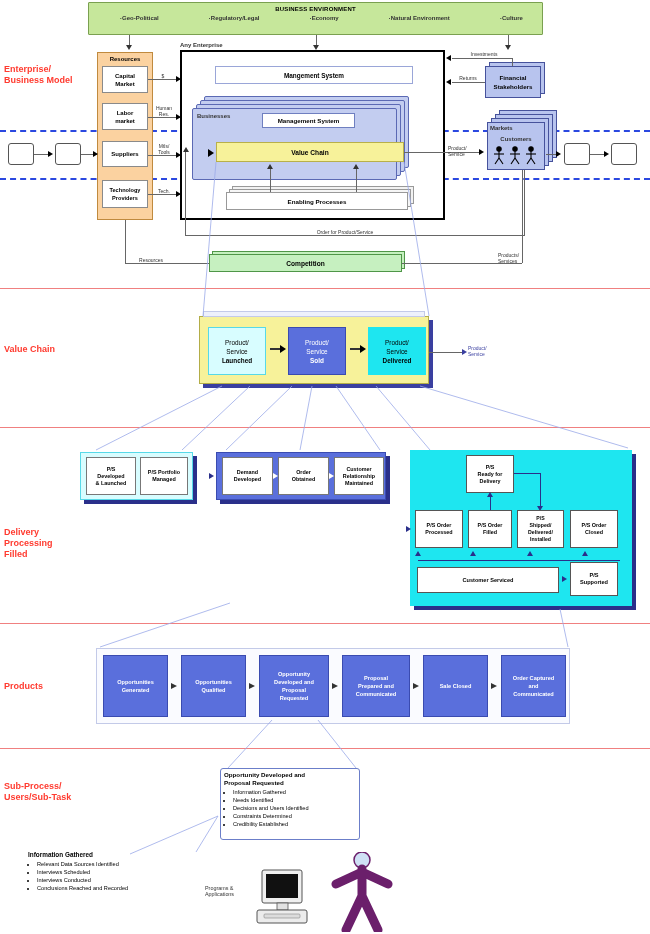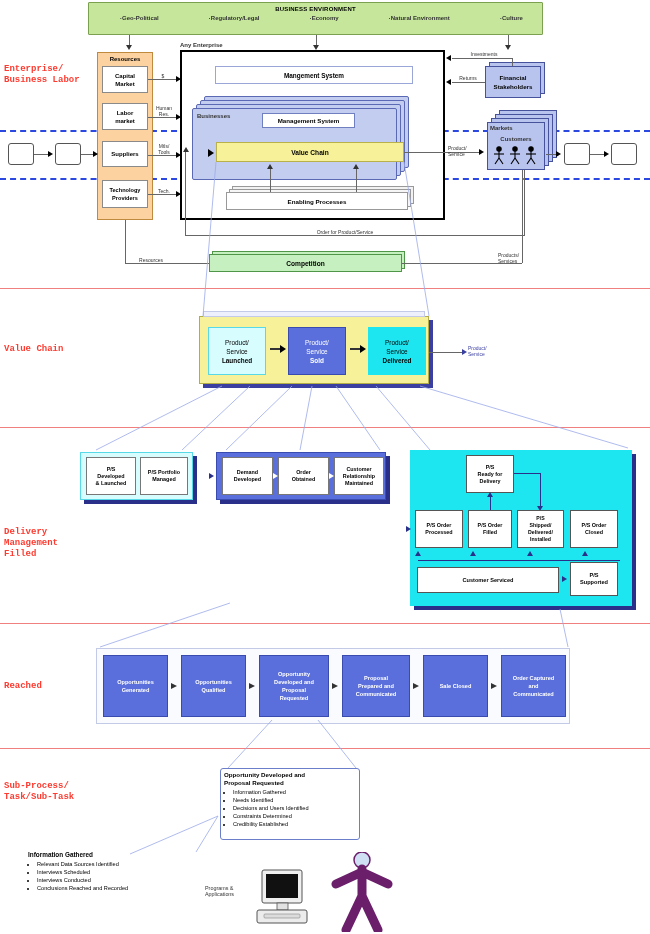--- a/index.html
+++ b/index.html
@@ -1,21 +1,21 @@
 <!DOCTYPE html>
 <html><head>
 <meta charset="utf-8">
 <style>
   html,body{margin:0;padding:0;background:#ffffff;}
   body{width:650px;height:934px;position:relative;overflow:hidden;
        font-family:"Liberation Sans","DejaVu Sans",sans-serif;color:#000;}
   .abs{position:absolute;box-sizing:border-box;}
   .ctr{display:flex;align-items:center;justify-content:center;text-align:center;}
   .lvl{position:absolute;left:0;width:650px;height:1px;background:#f08080;}
-  .lvl-label{position:absolute;color:#ff3b30;font-weight:bold;font-size:9px;line-height:11px;font-family:Liberation Mono, monospace;}
+  .lvl-label{position:absolute;color:#ff3b30;font-weight:bold;font-size:9px;line-height:11px;}
 
   
   .env-banner{background:#c6e79b;border:1px solid #7aa050;}
   .env-title{font-size:6px;font-weight:bold;letter-spacing:.2px;}
   .env-items{display:flex;justify-content:space-around;width:100%;font-size:6px;font-weight:bold;color:#333;}
 
   
   .bx{border:1px solid #555;background:#fff;font-size:6px;line-height:7px;font-weight:bold;}
   .orange{background:#fbd2a0;border:1px solid #c08a3e;}
   .white-sub{background:#fff;border:1px solid #8a8a8a;}
@@ -46,36 +46,36 @@
 </head>
 <body>
 
 <div class="lvl" style="top:288px"></div>
 <div class="lvl" style="top:427px"></div>
 <div class="lvl" style="top:623px"></div>
 <div class="lvl" style="top:748px"></div>
 
 <div class="lvl-label" style="left:4px;top:64px">
   <div>Enterprise/</div>
-  <div>Business Labor</div>
+  <div>Business Model</div>
 </div>
 <div class="lvl-label" style="left:4px;top:344px">
   <div>Value Chain</div>
 </div>
 <div class="lvl-label" style="left:4px;top:527px">
   <div>Delivery</div>
-  <div>Management</div>
+  <div>Processing</div>
   <div>Filled</div>
 </div>
 <div class="lvl-label" style="left:4px;top:681px">
-  <div>Reached</div>
+  <div>Products</div>
 </div>
 <div class="lvl-label" style="left:4px;top:781px">
   <div>Sub-Process/</div>
-  <div>Task/Sub-Task</div>
+  <div>Users/Sub-Task</div>
 </div>
 
 <div class="abs env-banner" style="left:88px;top:2px;width:455px;height:33px;border-radius:1px;">
   <div class="ctr" style="height:12px;">
     <span class="env-title">BUSINESS ENVIRONMENT</span>
   </div>
   <div class="env-items" style="padding:0 6px;">
     <span>·<span>Geo-Political</span></span>
     <span>·<span>Regulatory/Legal</span></span>
     <span>·<span>Economy</span></span>

